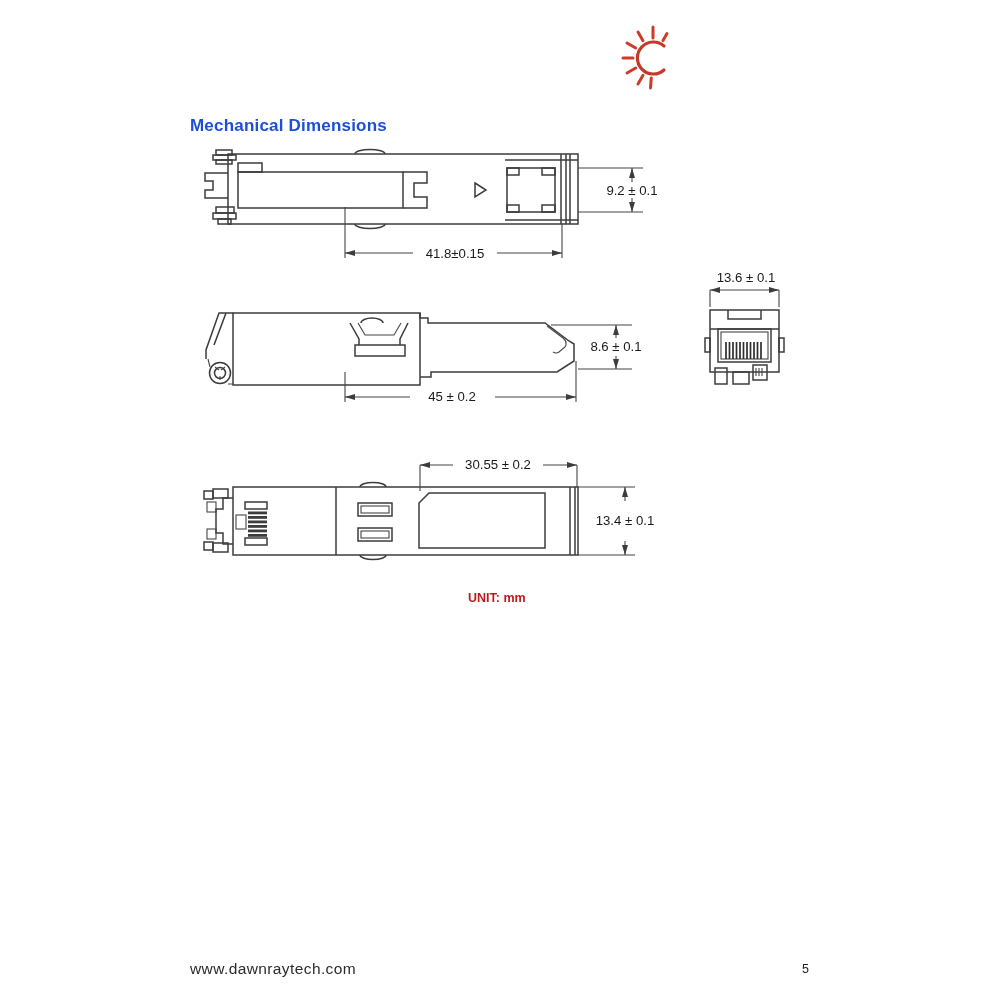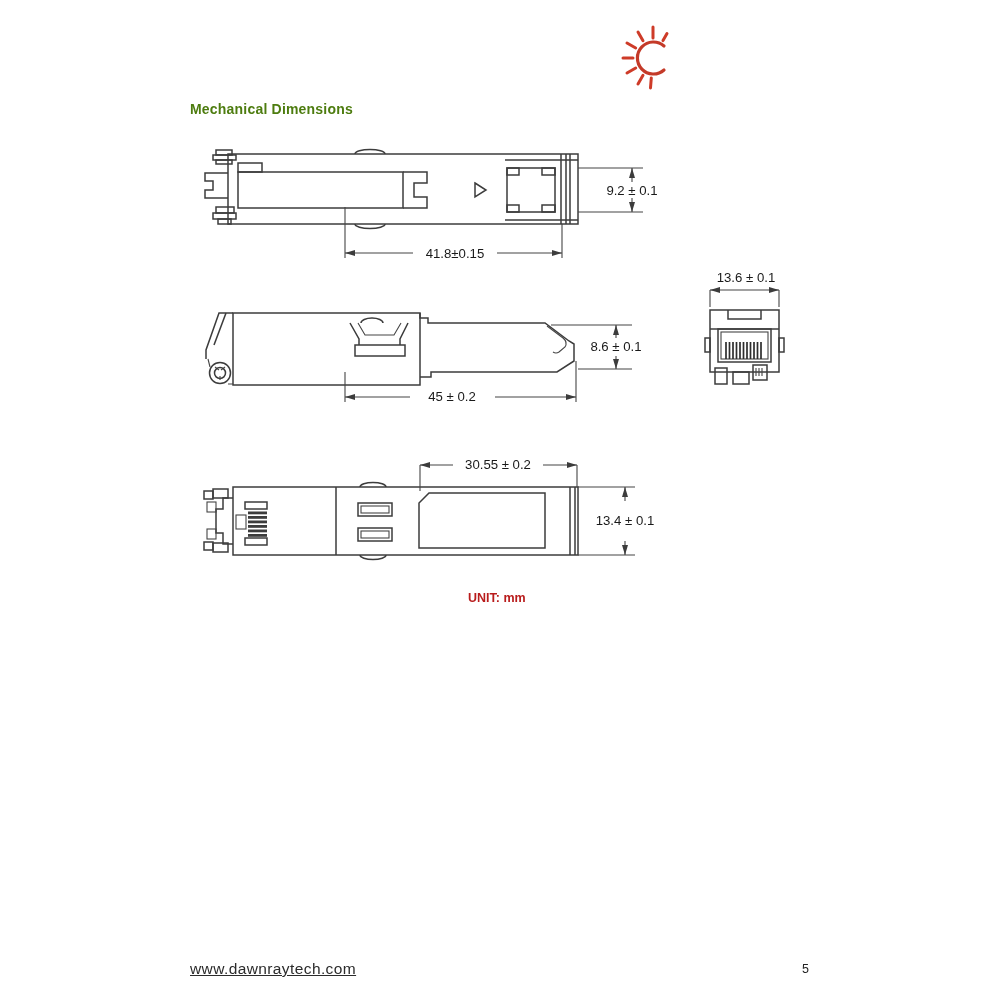--- a/index.html
+++ b/index.html
@@ -1,23 +1,23 @@
 <!DOCTYPE html>
 <html><head>
 <meta charset="utf-8">
 <style>
   html,body{margin:0;padding:0;background:#ffffff;}
   #page{
     position:relative;width:1000px;height:1000px;background:#ffffff;overflow:hidden;
     font-family:"Liberation Sans", sans-serif;color:#1a1a1a;
   }
   .abs{position:absolute;}
-  #heading{left:190px;top:101px;font-size:14px;font-weight:bold;color:#4d7c0f;letter-spacing:.2px;}
+  #heading{left:190px;top:116px;font-size:17px;font-weight:bold;color:#1d4ed8;letter-spacing:.2px;}
   #unit-note{left:468px;top:591px;font-size:12.5px;font-weight:bold;color:#b91c1c;}
-  #footer-website{left:190px;top:960px;font-size:15.5px;color:#2b2b2b;letter-spacing:.4px;text-decoration:underline;}
+  #footer-website{left:190px;top:960px;font-size:15.5px;color:#2b2b2b;letter-spacing:.4px;}
   #page-number{left:802px;top:962px;font-size:12.5px;color:#222;}
   svg{display:block;}
   svg text{font-family:"Liberation Sans", sans-serif;font-size:13.2px;fill:#1a1a1a;}
   .ln{stroke:#3c3c3c;stroke-width:1.5;fill:none;}
   .thin{stroke:#454545;stroke-width:1.1;fill:none;}
   .arr{fill:#3c3c3c;stroke:none;}
   .dark{fill:#3c3c3c;stroke:none;}
 </style>
 </head>
 <body>

